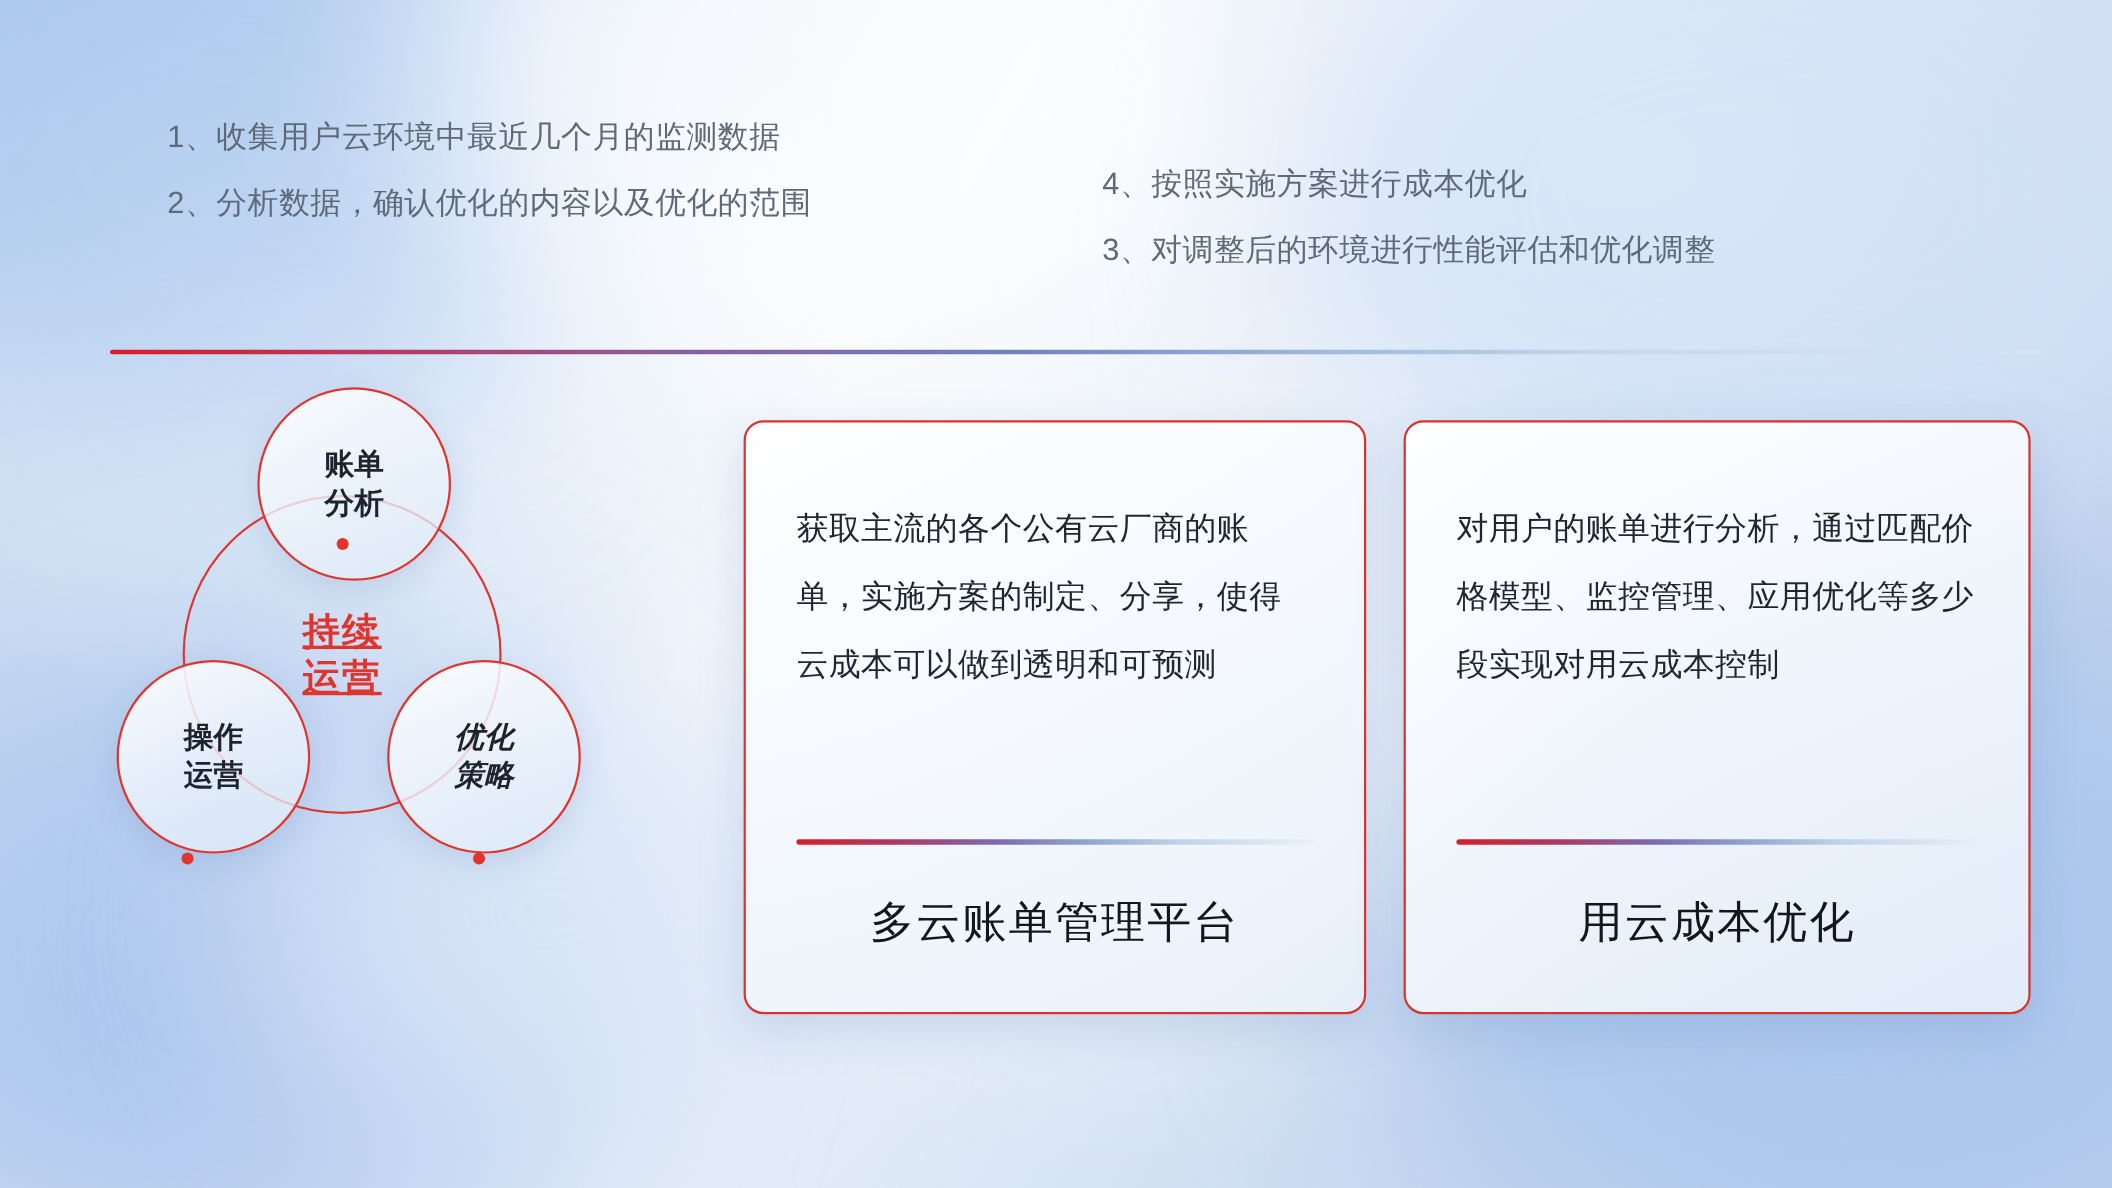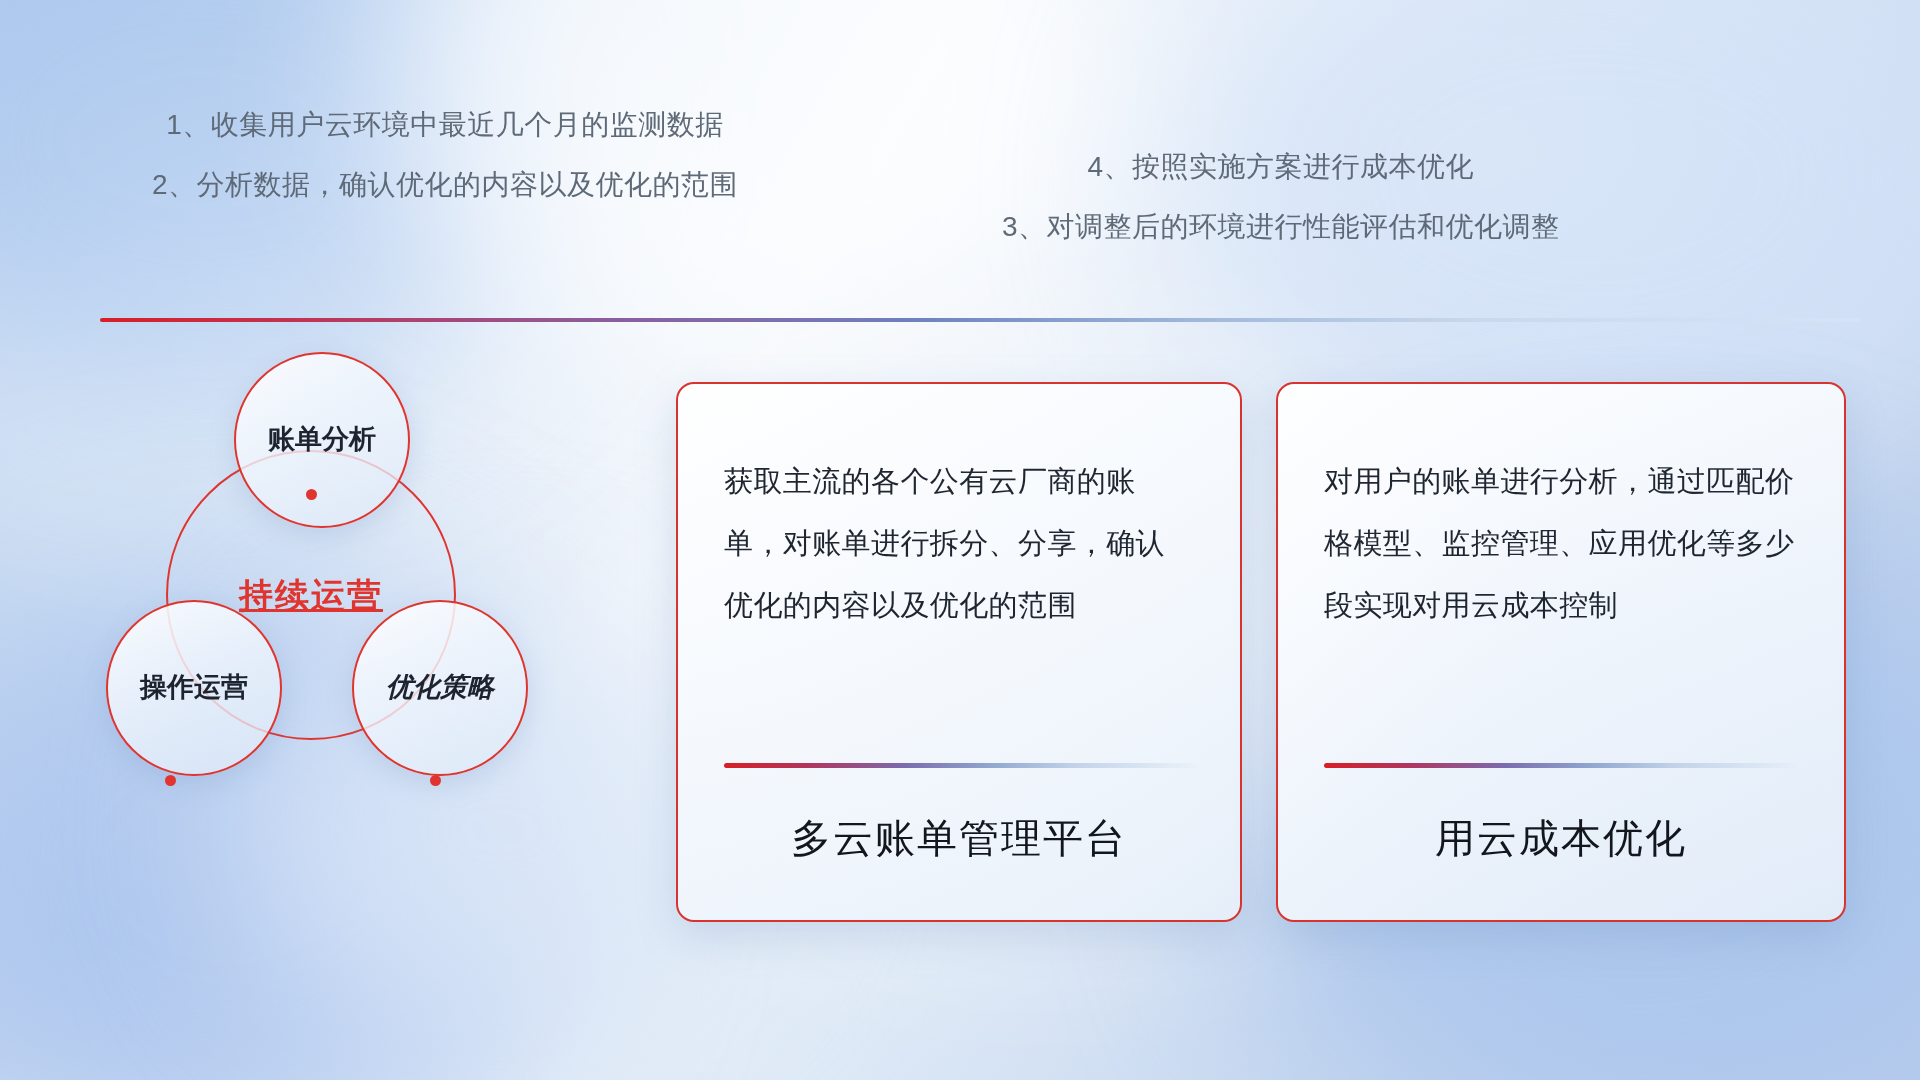--- a/index.html
+++ b/index.html
@@ -44,21 +44,20 @@
     position: absolute;
     top: 108px;
     left: 0;
     width: 1920px;
     color: #5a6472;
     font-size: 28px;
     letter-spacing: 0.5px;
   }
   .steps-col {
     position: absolute;
-    text-align: center;
   }
   .steps-col.left  { left: 152px; top: 0; }
   .steps-col.right { left: 1002px; top: 42px; }
   .step-item {
     white-space: nowrap;
     margin-bottom: 26px;
     color: #5f6a78;
     font-size: 28px;
     line-height: 34px;
   }
@@ -81,21 +80,21 @@
     top: 352px;
     width: 520px;
     height: 600px;
   }
   .circle {
     position: absolute;
     border-radius: 50%;
     border: 2px solid #e0352f;
     box-sizing: border-box;
     display: flex;
-    flex-direction: row;
+    flex-direction: column;
     align-items: center;
     justify-content: center;
     text-align: left;
     line-height: 1.3;
   }
   .circle.glass {
     background: linear-gradient(150deg, rgba(255,255,255,0.92) 0%, rgba(240,246,253,0.80) 45%, rgba(222,234,248,0.72) 100%);
     box-shadow: 0 8px 26px rgba(110,140,185,0.22);
     color: #1d2430;
     font-weight: 700;
@@ -215,21 +214,21 @@
       <span>优化</span>
       <span>策略</span>
     </div>
 
     <div class="dot d-top"></div>
     <div class="dot d-left"></div>
     <div class="dot d-right"></div>
   </div>
 
   <div class="card c1">
-    <div class="card-body">获取主流的各个公有云厂商的账单，对账单进行拆分、分享，确认优化的内容以及优化的范围</div>
+    <div class="card-body">获取主流的各个公有云厂商的账单，实施方案的制定、分享，使得云成本可以做到透明和可预测</div>
     <div class="card-rule"></div>
     <div class="card-title">多云账单管理平台</div>
   </div>
 
   <div class="card c2">
     <div class="card-body">对用户的账单进行分析，通过匹配价格模型、监控管理、应用优化等多少段实现对用云成本控制</div>
     <div class="card-rule"></div>
     <div class="card-title">用云成本优化</div>
   </div>
 

